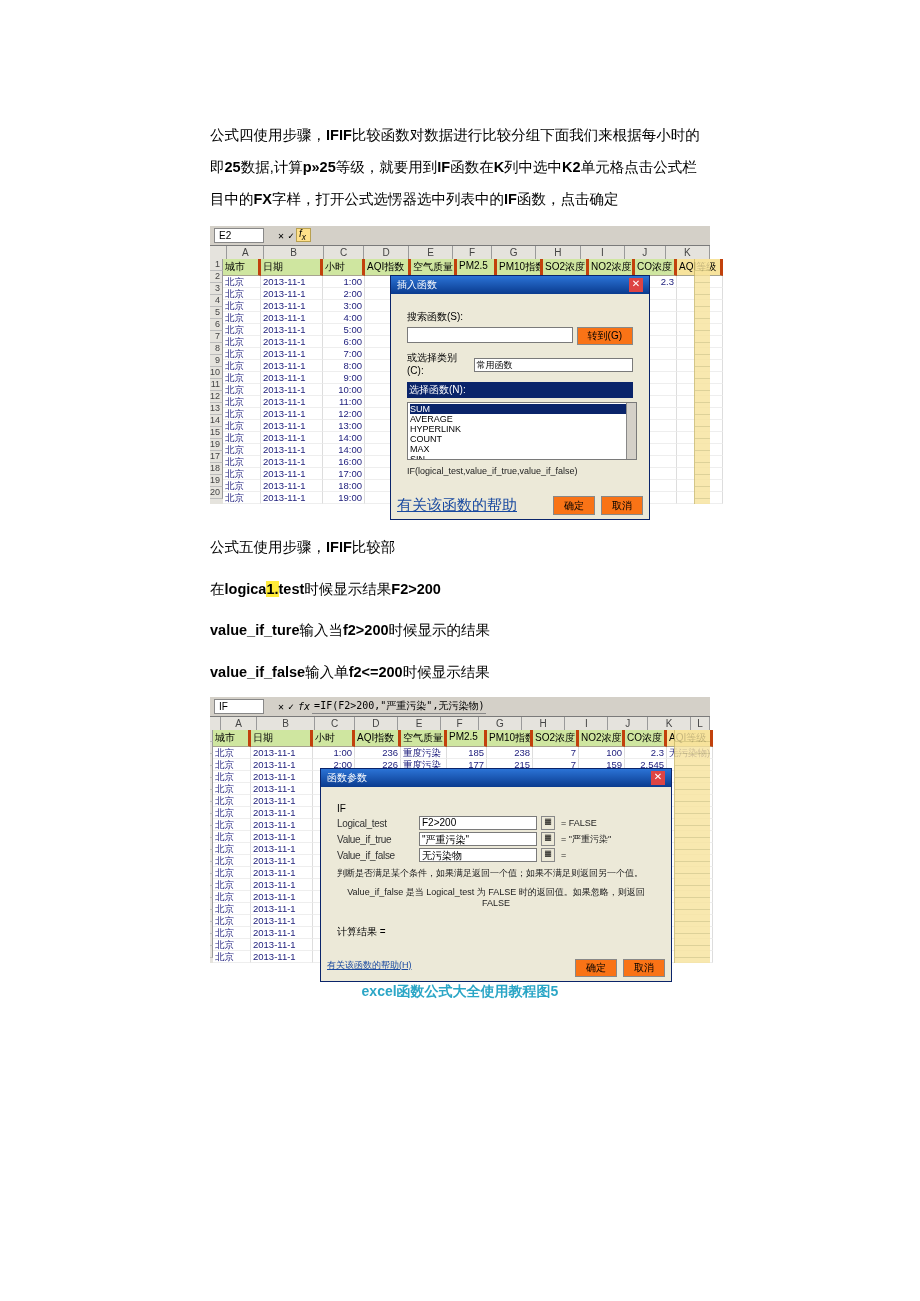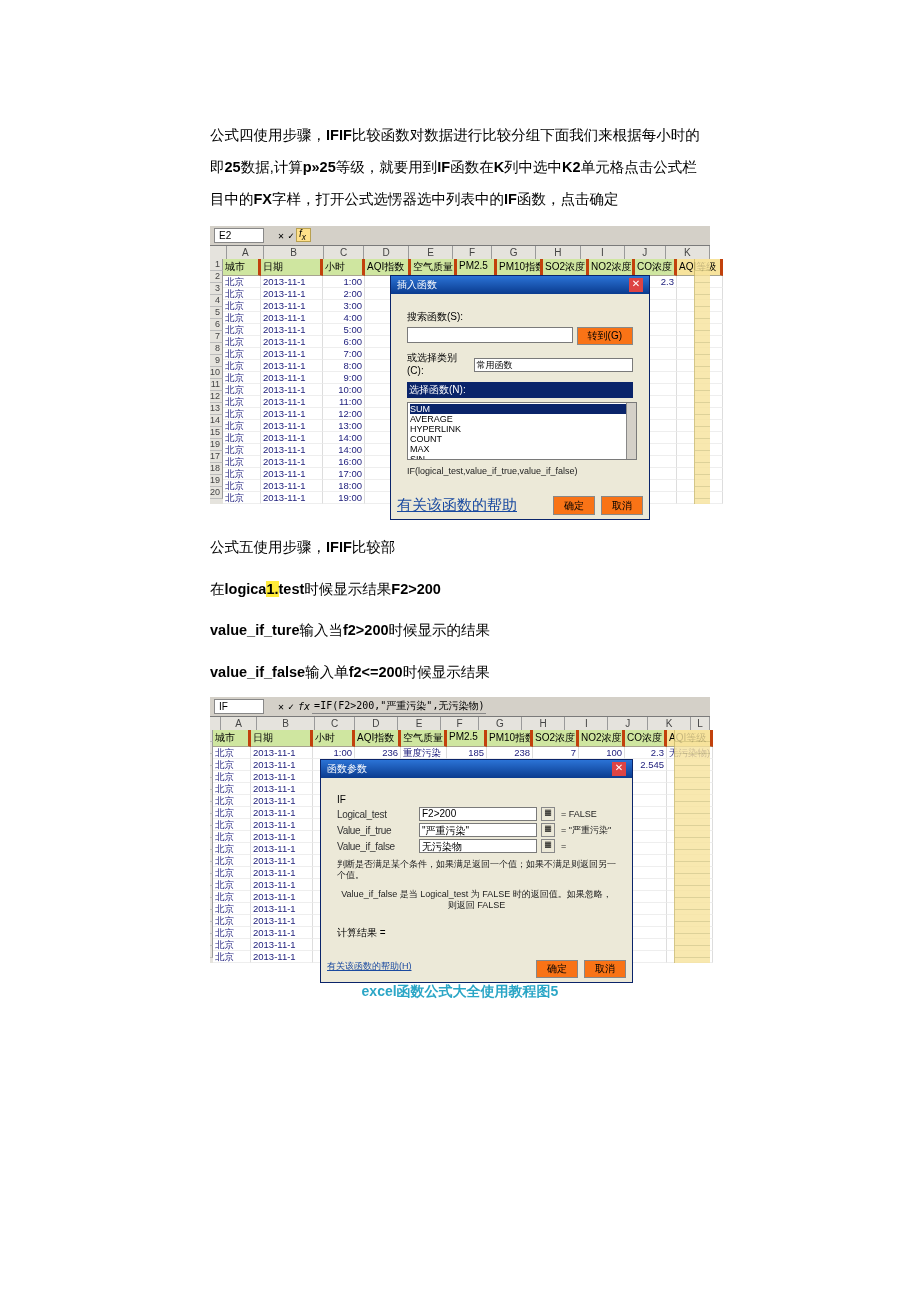--- a/index.html
+++ b/index.html
@@ -759,21 +759,21 @@
           <div></div>
           <div></div>
           <div></div>
           <div></div>
           <div></div>
           <div></div>
           <div></div>
           <div></div>
         </div>
 
-      <div class="dlg" style="left:110px; top:29px; width:313px;">
+      <div class="dlg" style="left:110px; top:38px; width:352px;">
         <div class="dlg-title">
           <span>函数参数</span>
           <span class="x">✕</span>
         </div>
         <div class="dlg-body">
           <div style="font-size:10px;">IF</div>
           <div class="argrow">
             <span class="lbl">Logical_test</span>
             <div class="inp">F2&gt;200</div>
             <div class="mini">▦</div>

